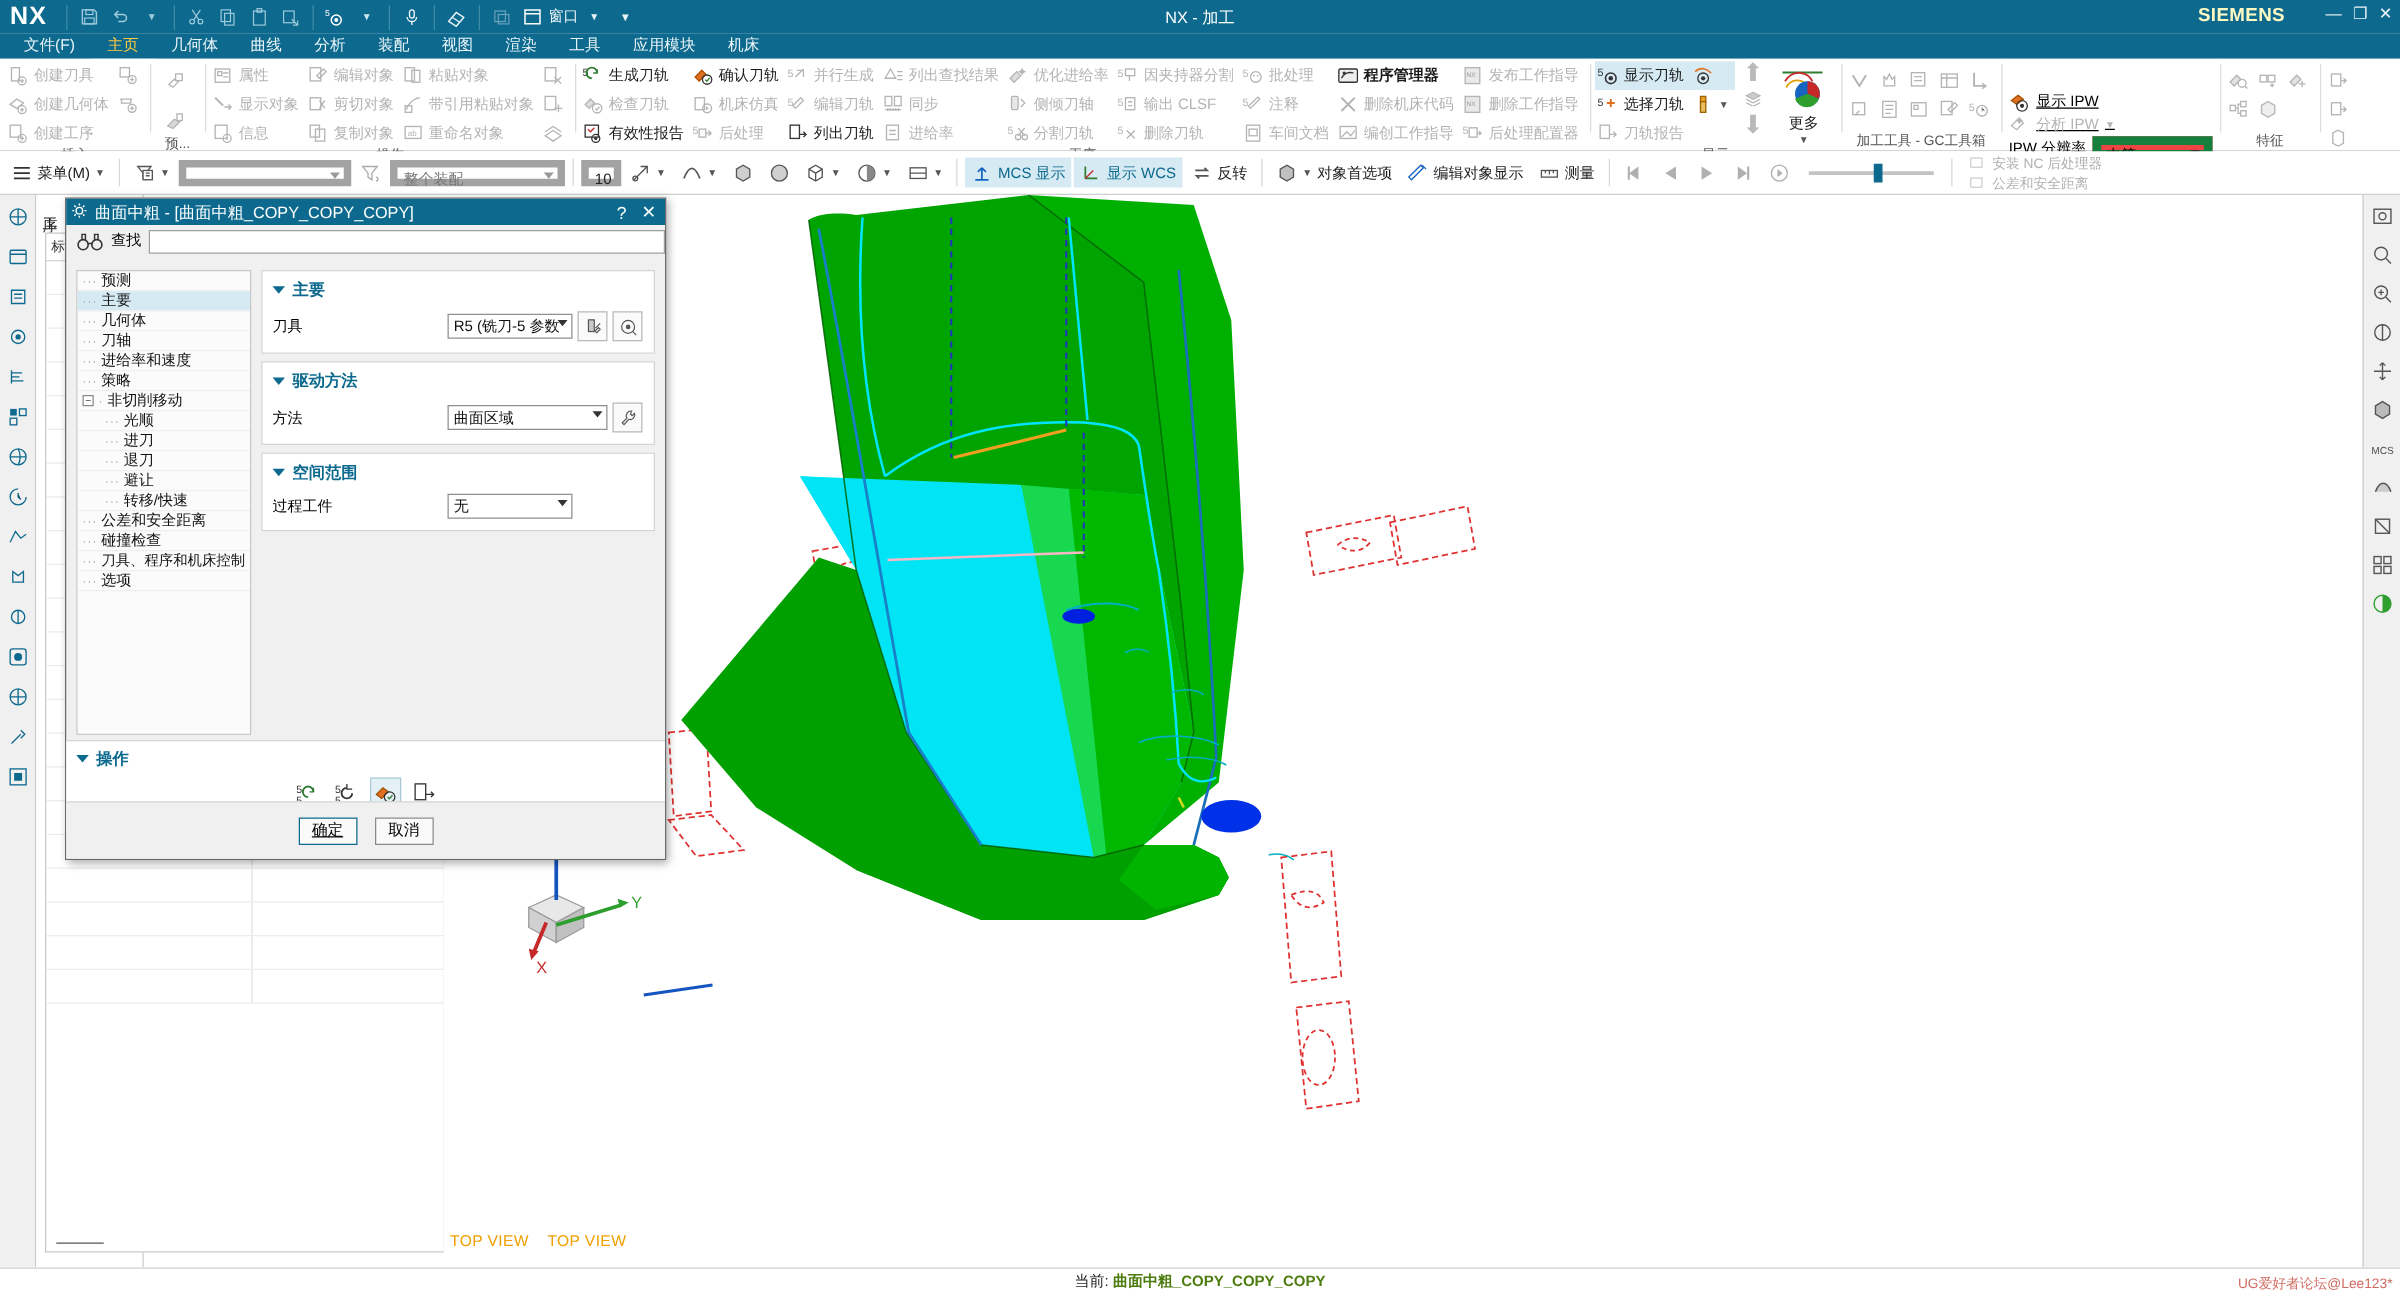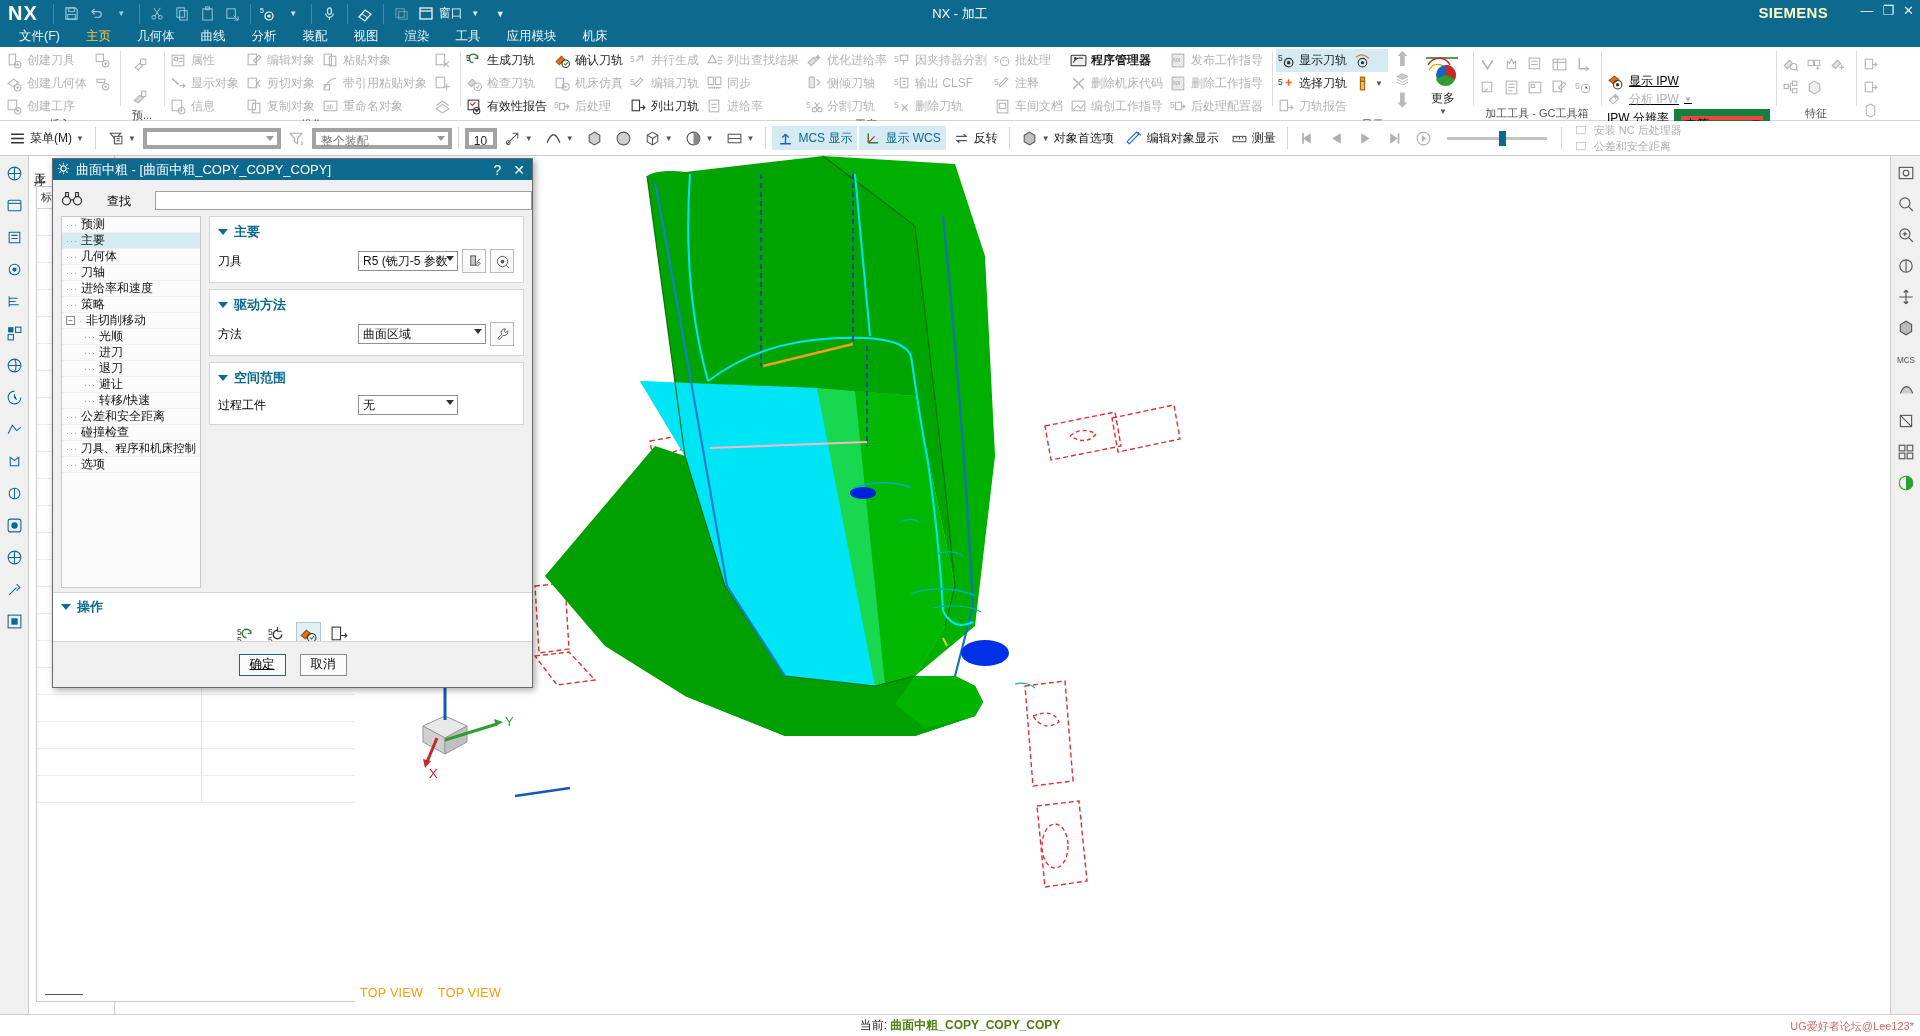--- a/index.html
+++ b/index.html
@@ -89,21 +89,21 @@
   .toolbar2 {
     position:absolute; left:0; top:121px; width:1920px; height:35px;
     background:#fff; border-bottom:1px solid #cfcfcf; display:flex; align-items:center;
     padding-left:4px; gap:2px;
   }
   .t2item { display:flex; align-items:center; gap:4px; padding:0 5px; height:24px; font-size:12px; color:#1b1b1b; cursor:default;}
   .t2item.dim { color:#b0b0b0;}
   .t2item.on { background:#d6eaf3;}
   .t2sep { width:1px; height:22px; background:#d8d8d8; margin:0 4px;}
   .t2sel {
-    height:21px; border:4px solid #a3a3a3; background:#fff; position:relative;
+    height:21px; border:6px solid #a3a3a3; background:#fff; position:relative;
     font-size:12px; padding:0 16px 0 5px; line-height:19px; color:#222;
   }
   .slider { width:100px; height:3px; background:#c3c3c3; position:relative; }
   .sknob { position:absolute; left:52px; top:-6px; width:7px; height:15px; background:#0d6a8e;}
 
   
   .leftrail {
     position:absolute; left:0; top:156px; width:29px; bottom:22px; background:#f0f0f0;
     border-right:1px solid #cbcbcb; display:flex; flex-direction:column; align-items:center; padding-top:6px; gap:10px;
   }
@@ -149,21 +149,21 @@
   .dialog {
     position:absolute; left:52px; top:158px; width:481px; height:530px;
     background:#f0f0f0; border:1px solid #6b6b6b; box-shadow:2px 2px 7px rgba(0,0,0,.35);
   }
   .dlg-title {
     height:21px; background:#0d6a8e; color:#fff; display:flex; align-items:center;
     padding:0 4px; font-size:13px; gap:6px;
   }
   .dlg-title .sp { flex:1; }
   .dlg-title .x { font-size:14px; padding:0 3px; cursor:default;}
-  .dlg-find { height:30px; display:flex; align-items:flex-end; gap:24px; padding:4px 0 0 8px;}
+  .dlg-find { height:30px; display:flex; align-items:flex-start; gap:6px; padding:4px 0 0 8px;}
   .dlg-find .lbl { font-size:12px; }
   .dlg-find input {
     flex:1; height:19px; border:1px solid #9f9f9f; font-size:12px; padding:0 3px;
     font-family:"Liberation Sans",sans-serif;
   }
   .dlg-body { display:flex; padding:6px 8px 0 8px; gap:8px; height:378px;}
   .dlg-tree {
     width:140px; background:#fbfbfb; border:1px solid #c8c8c8; overflow:hidden;
   }
   .tnode {

